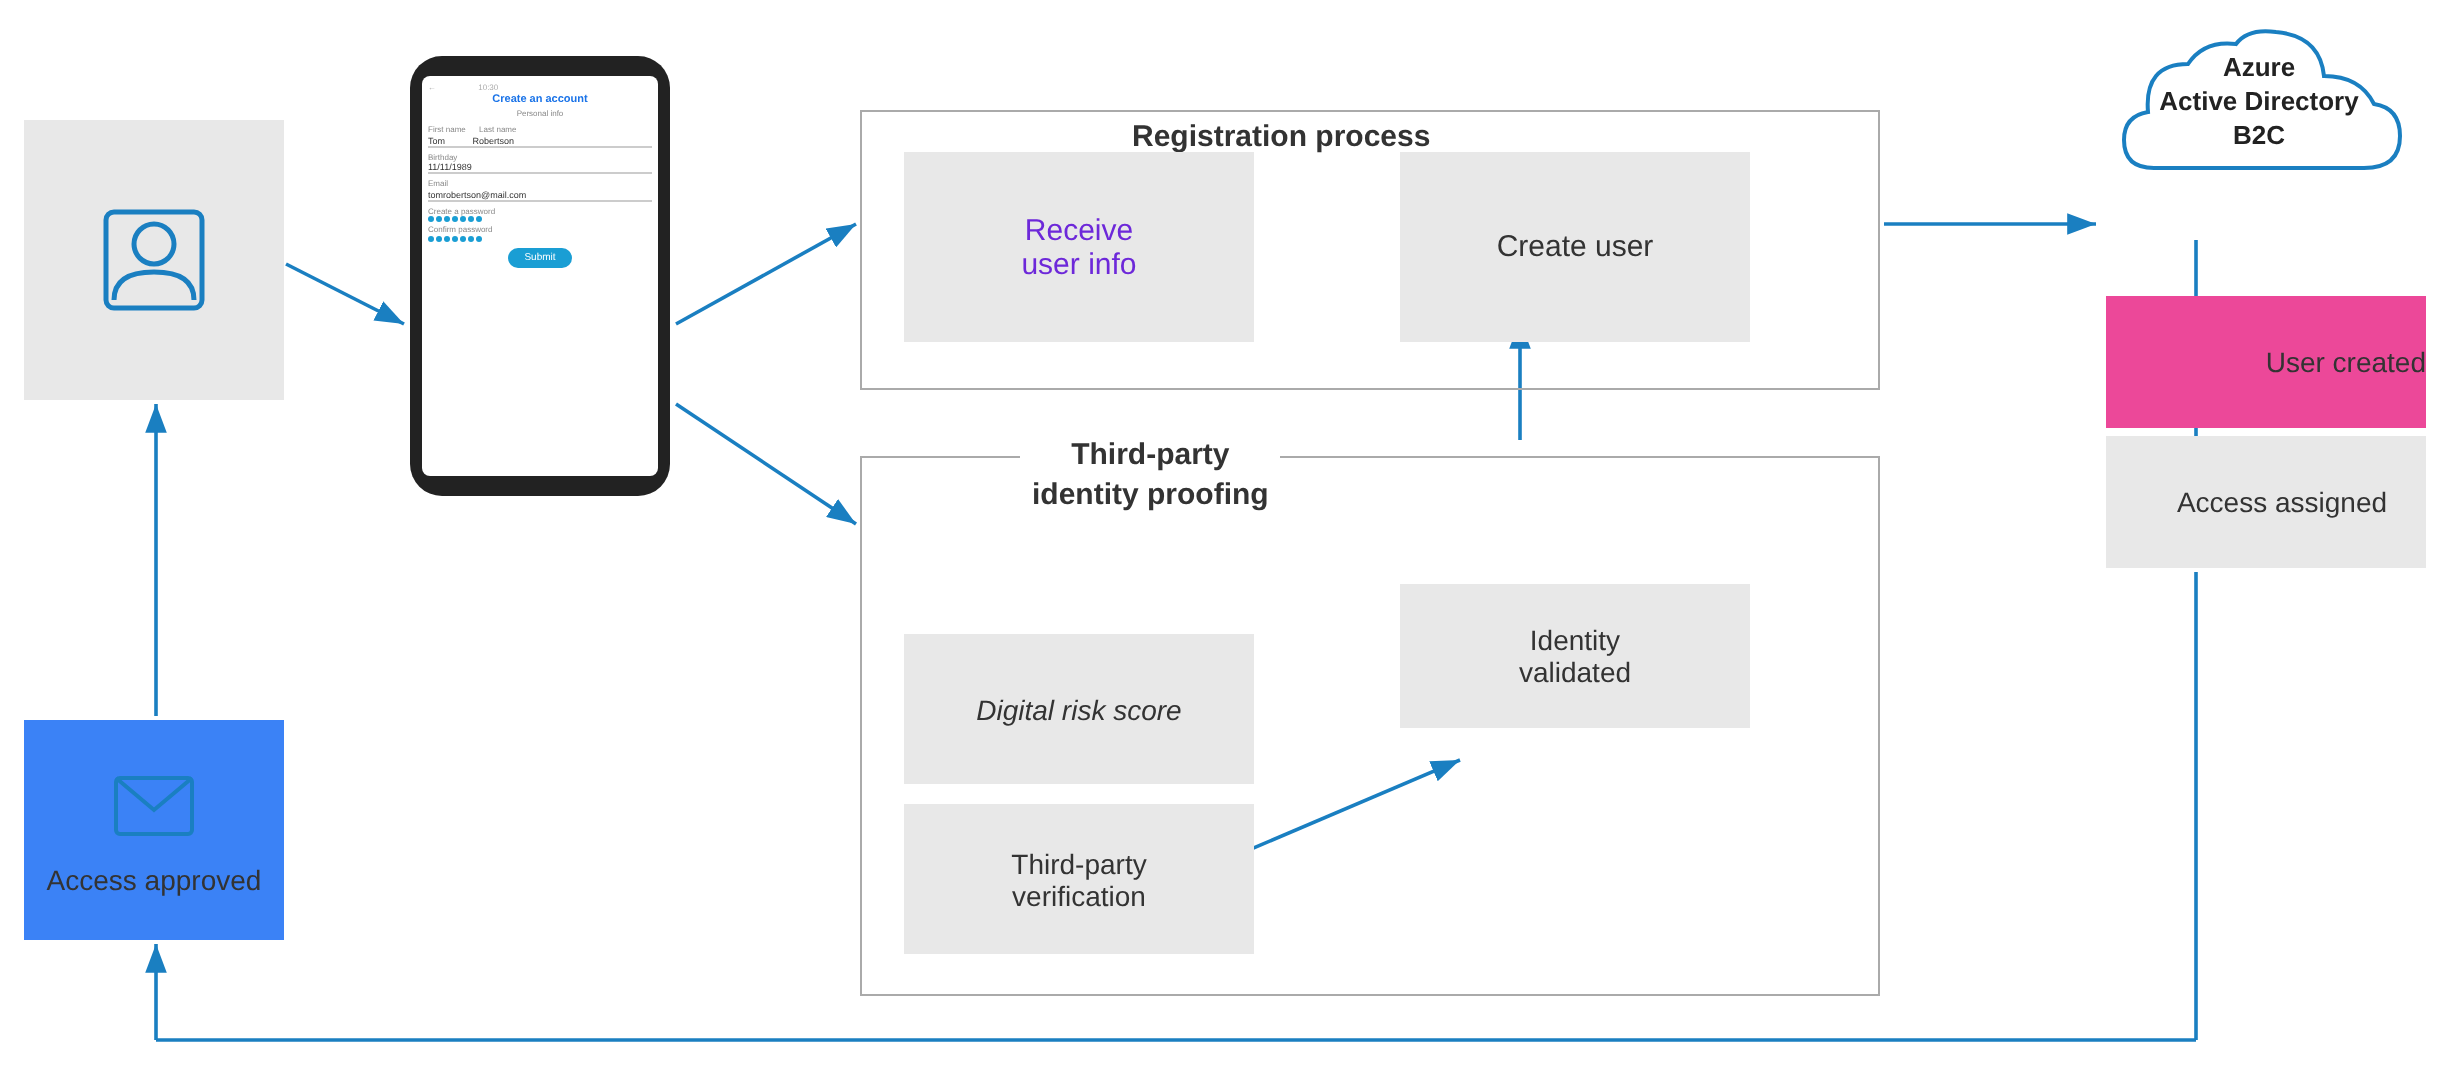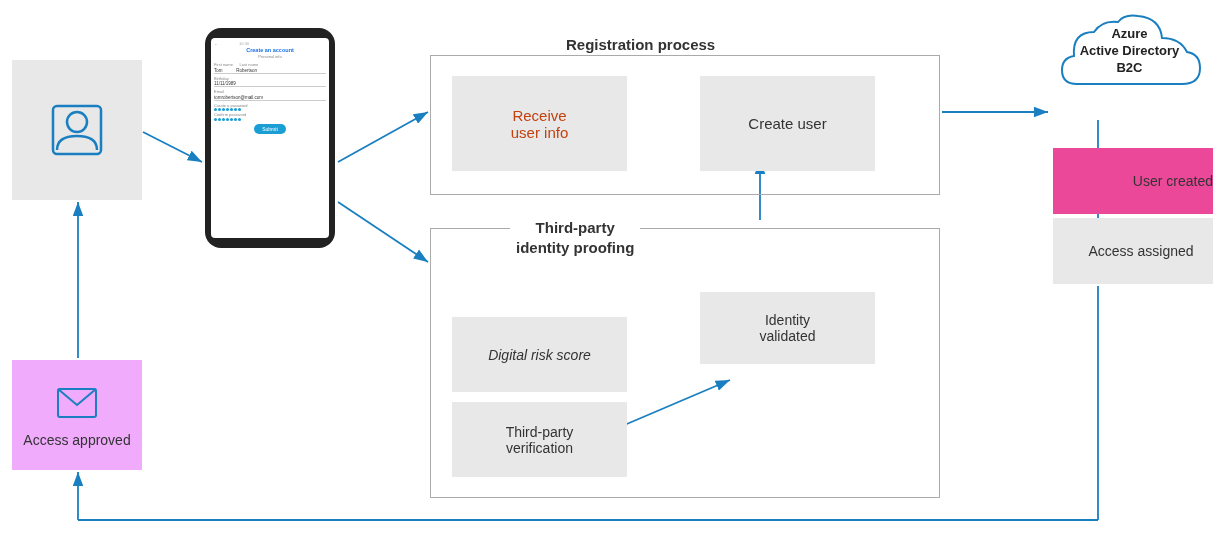--- a/index.html
+++ b/index.html
@@ -35,21 +35,21 @@
     .user-box {
       left: 12px; top: 60px;
       width: 130px; height: 140px;
       background: #e8e8e8;
     }
 
     
     .access-approved-box {
       left: 12px; top: 360px;
       width: 130px; height: 110px;
-      background: #f0abfc;
+      background: #3b82f6;
       flex-direction: column;
       gap: 6px;
       justify-content: center;
     }
 
     
     .inner-box {
       position: absolute;
       background: #e8e8e8;
       display: flex;
@@ -266,24 +266,24 @@
             <div class="phone-dot"></div>
             <div class="phone-dot"></div>
           </div>
         <button class="phone-btn">Submit</button>
       </div>
     </div>
   </div>
 
   <div style="position:absolute;left:430px;top:55px;width:510px;height:140px;border:1.5px solid #aaa;background:transparent;"></div>
 
-  <div style="position:absolute;left:560px;top:36px;background:#fff;padding:0 6px;font-weight:bold;font-size:15px;color:#333;">Registration process</div>
+  <div style="position:absolute;left:560px;top:60px;background:#fff;padding:0 6px;font-weight:bold;font-size:15px;color:#333;">Registration process</div>
 
   <div class="inner-box" style="left:452px;top:76px;width:175px;height:95px;">
-    <span style="font-size:15px;color:#c2410c;">Receive<br>user info</span>
+    <span style="font-size:15px;color:#6d28d9;">Receive<br>user info</span>
   </div>
 
   <div class="inner-box" style="left:700px;top:76px;width:175px;height:95px;">
     <span style="font-size:15px;color:#333;">Create user</span>
   </div>
 
   <div style="position:absolute;left:430px;top:228px;width:510px;height:270px;border:1.5px solid #aaa;background:transparent;"></div>
 
   <div style="position:absolute;left:510px;top:218px;background:#fff;padding:0 6px;font-weight:bold;font-size:15px;color:#333;text-align:center;line-height:1.3;">Third-party<br>identity proofing</div>
 

